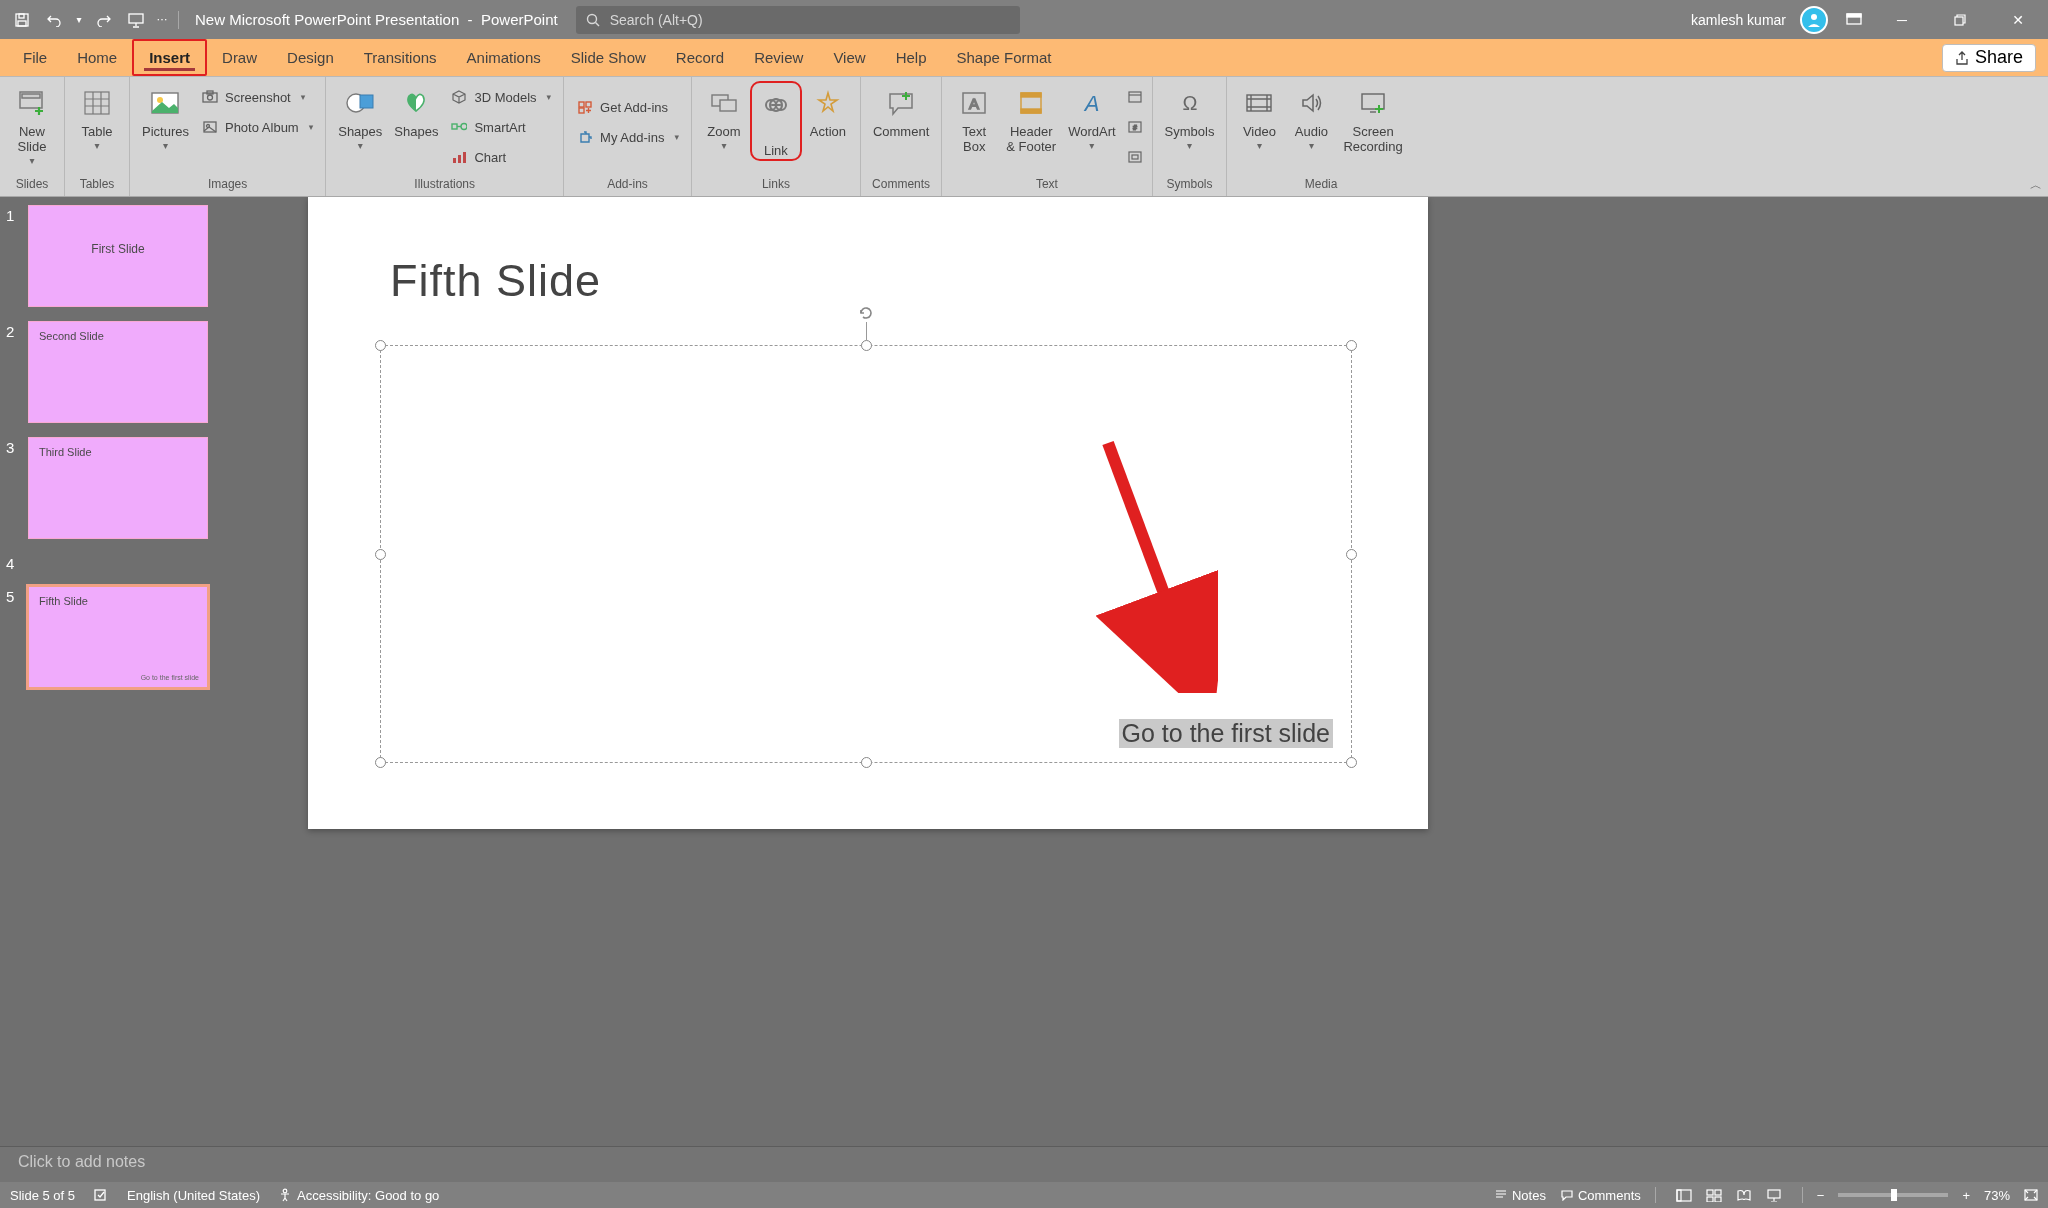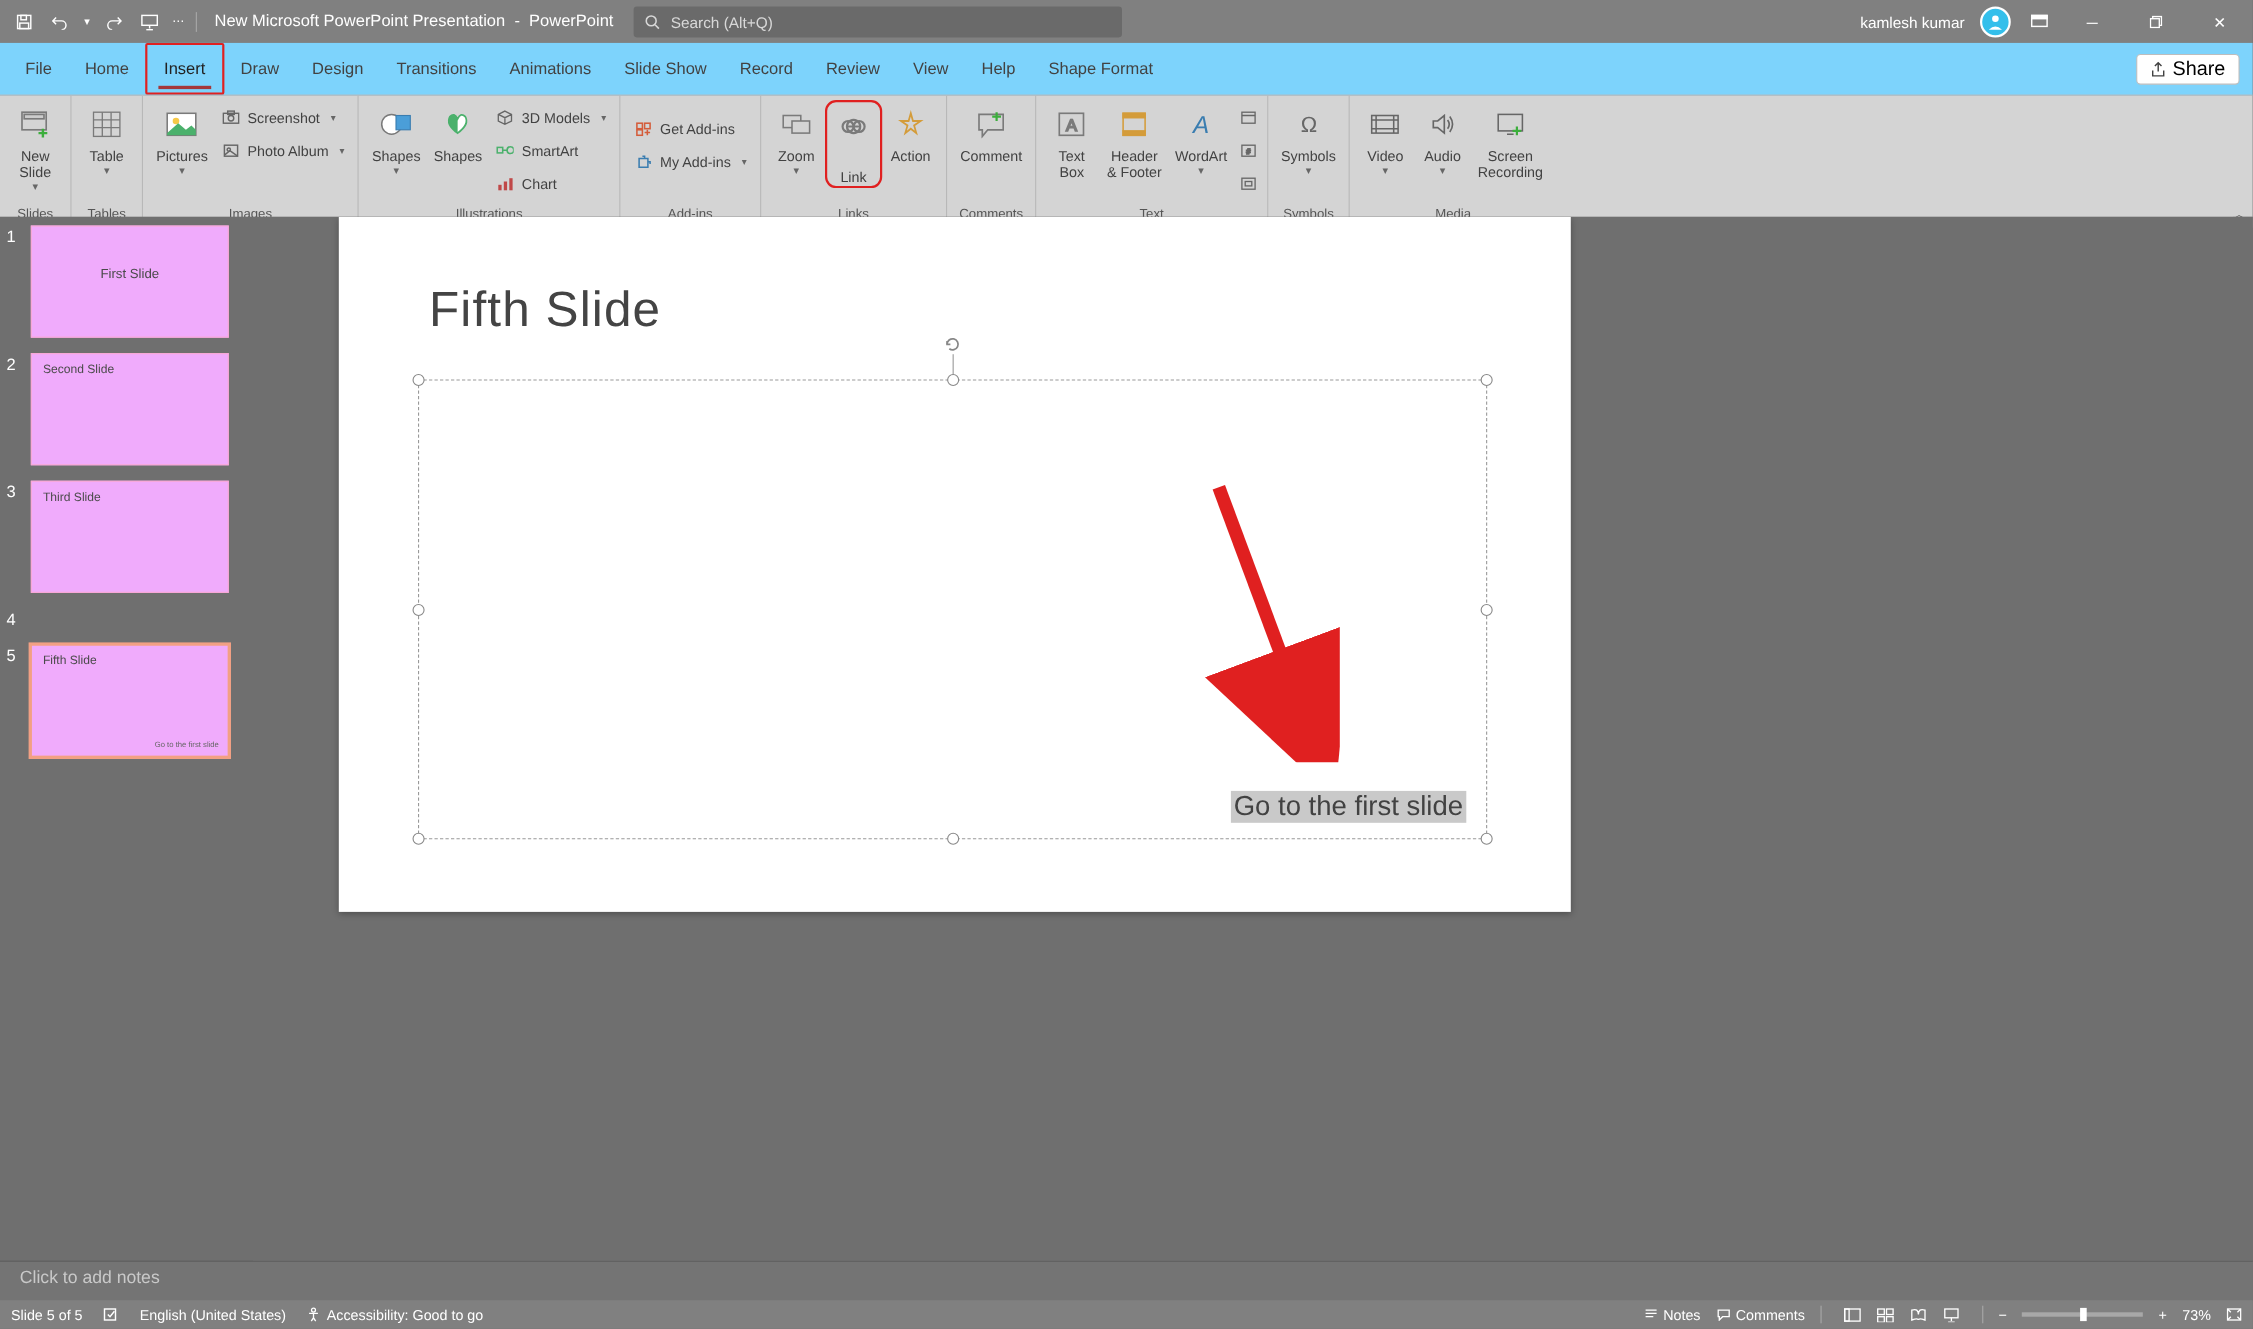--- a/index.html
+++ b/index.html
@@ -12,23 +12,23 @@
 .qat-sep { width: 1px; height: 18px; background: #a8a8a8; margin: 0 4px; }
 .title-center { flex: 1; display: flex; align-items: center; justify-content: flex-start; padding-left: 12px; gap: 18px; }
 .doc-title { color: #fff; font-size: 15px; }
 .search-box { background: #6a6a6a; border-radius: 3px; height: 28px; width: 444px; display: flex; align-items: center; padding: 0 10px; color: #d8d8d8; font-size: 14px; gap: 10px; }
 .title-right { display: flex; align-items: center; gap: 14px; padding-right: 8px; }
 .avatar { width: 28px; height: 28px; border-radius: 50%; background: #34bfeb; display: flex; align-items: center; justify-content: center; color: #fff; font-size: 14px; border: 2px solid #fff; }
 .win-btn { width: 44px; height: 28px; display: flex; align-items: center; justify-content: center; color: #fff; font-size: 14px; }
 .ribbon-display { width: 24px; height: 24px; display:flex; align-items:center; justify-content:center; }
 
 
-.ribbon-tabs { height: 48px; background: #7dd3fc; display: flex; align-items: stretch; padding: 0 8px; border-bottom: 1px solid #b8b8b8; position: relative; }
+.ribbon-tabs { height: 38px; background: #fdba74; display: flex; align-items: stretch; padding: 0 8px; border-bottom: 1px solid #b8b8b8; position: relative; }
 .ribbon-tab { padding: 0 15px; display: flex; align-items: center; font-size: 15px; color: #424242; cursor: pointer; }
-.ribbon-tab.active { font-weight: 400; position: relative; color: #222; }
+.ribbon-tab.active { font-weight: 700; position: relative; color: #222; }
 .ribbon-tab.active::after { content: ""; position: absolute; left: 10px; right: 10px; bottom: 3px; height: 3px; background: #a4373a; }
 .ribbon-tab.highlighted { border: 2px solid #e02020; border-radius: 2px; }
 .share-pill { margin-left: auto; background: #fff; border: 1px solid #bdbdbd; border-radius: 4px; height: 28px; padding: 0 12px; display: flex; align-items: center; gap: 6px; font-size: 18px; align-self: center; margin-right: 4px; }
 
 
 .ribbon { height: 120px; background: #d4d4d4; display: flex; border-bottom: 1px solid #a8a8a8; position: relative; }
 .ribbon-group { display: flex; flex-direction: column; border-right: 1px solid #b8b8b8; padding: 4px 6px 2px 6px; }
 .ribbon-group-body { flex: 1; display: flex; align-items: flex-start; }
 .ribbon-group-label { text-align: center; font-size: 12px; color: #555; padding-bottom: 3px; }
 .big-btn { display: flex; flex-direction: column; align-items: center; justify-content: flex-start; padding: 4px 6px 0 6px; font-size: 13px; color: #424242; line-height: 1.15; text-align: center; min-width: 52px; cursor: pointer; }

